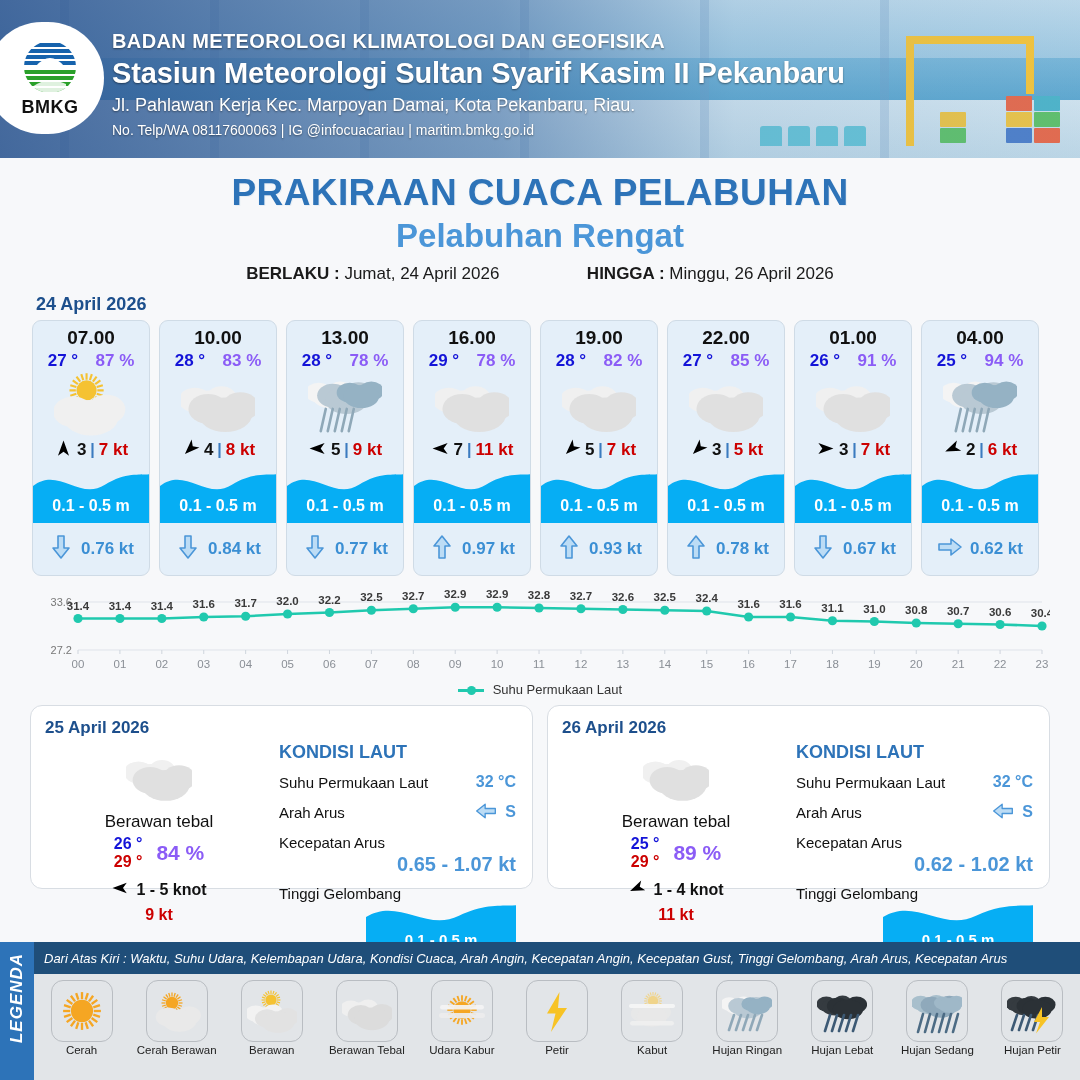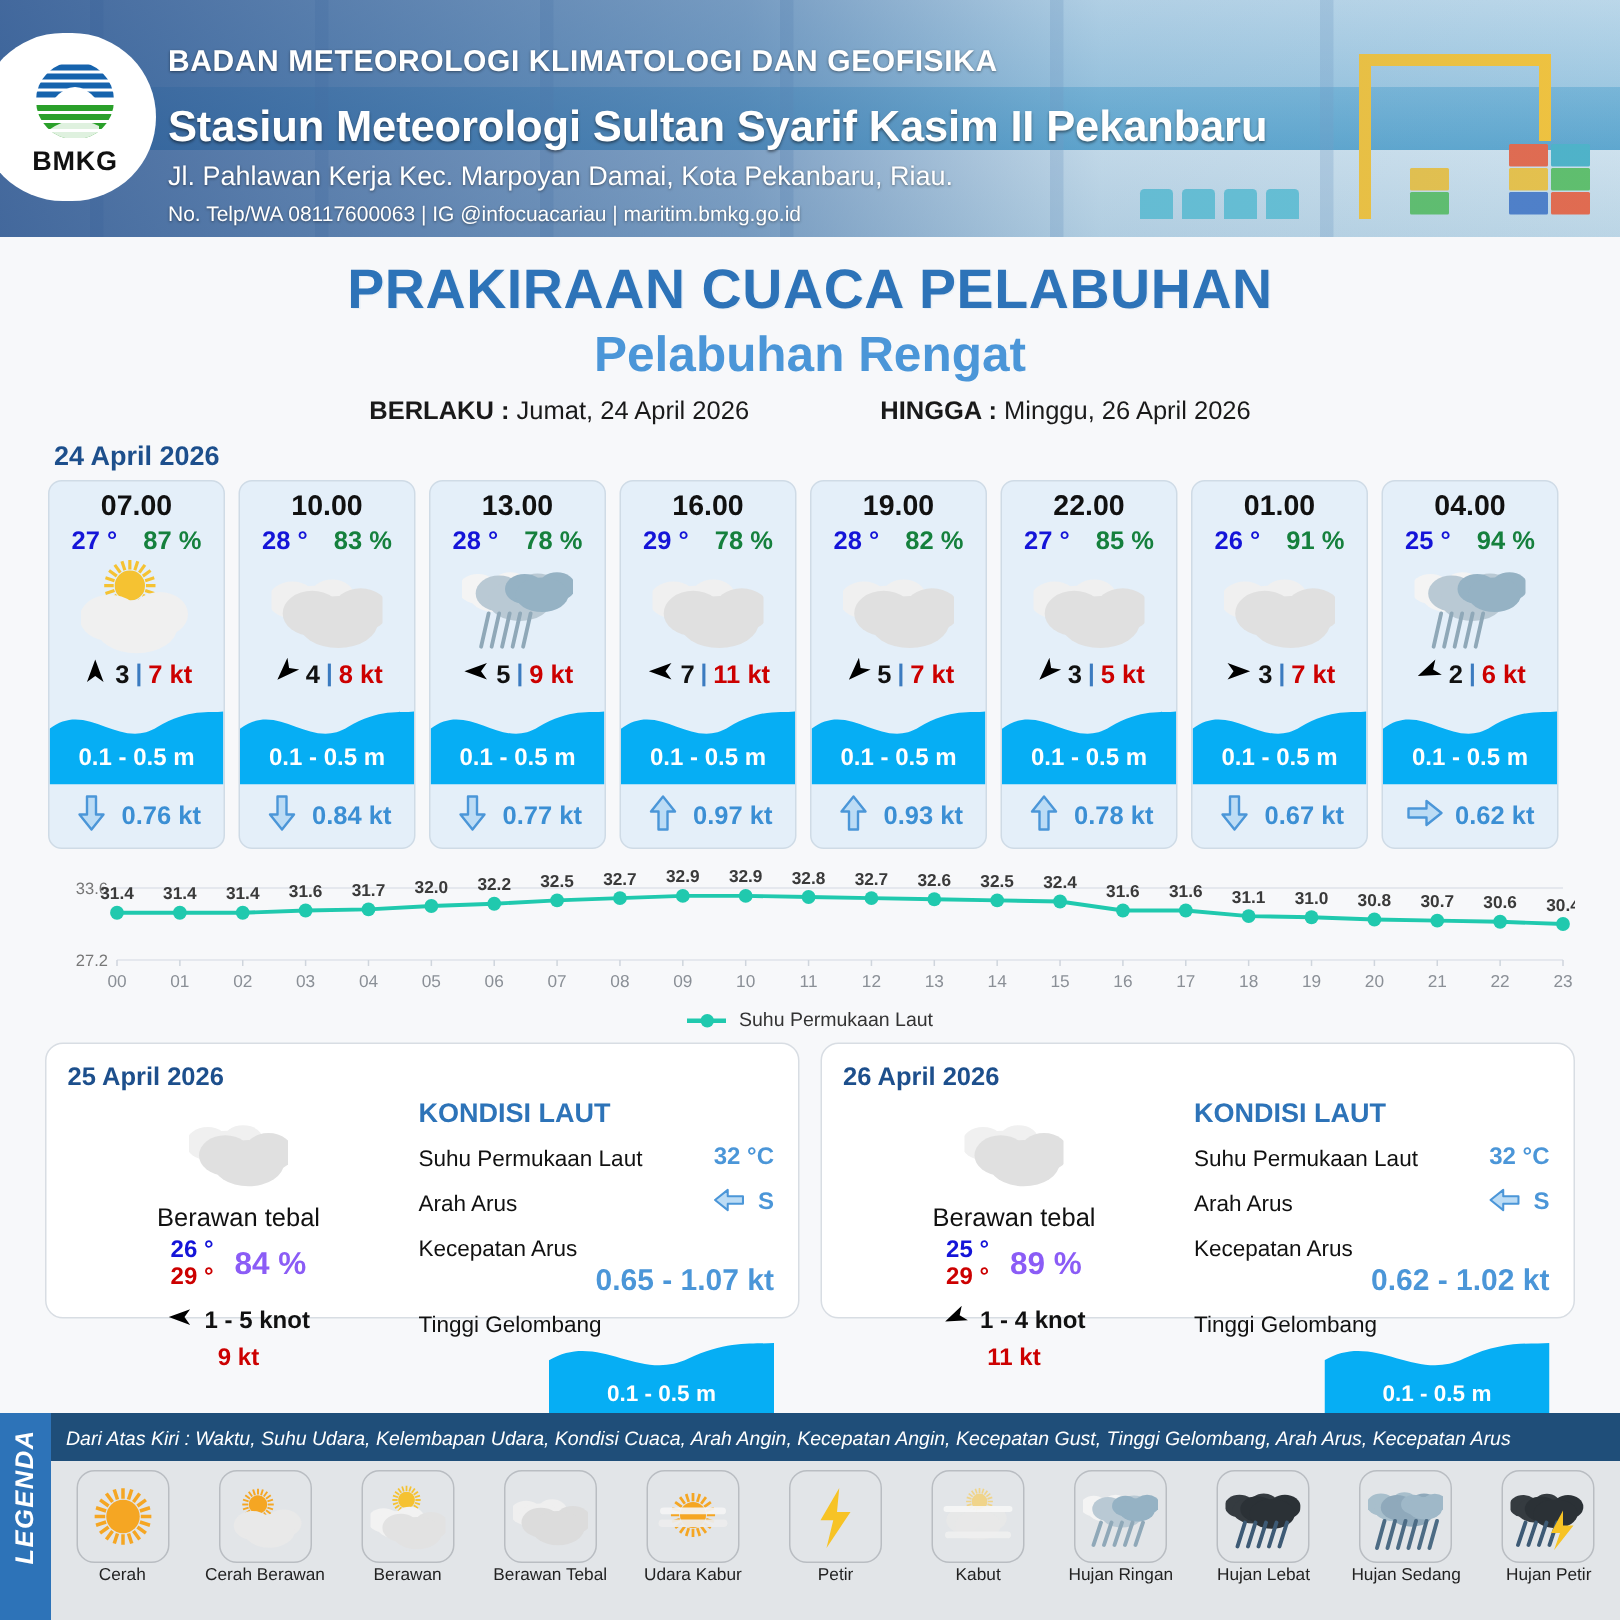--- a/index.html
+++ b/index.html
@@ -33,21 +33,21 @@
     position:absolute; left:-14px; top:22px; width:118px; height:112px;
     background:#fff; border-radius:60px; z-index:6;
     display:flex; flex-direction:column; align-items:center; justify-content:center;
   }
   .logo-mark { width:56px; height:56px; position:relative; margin-left:10px; }
   .logo-txt { font-size:18px; font-weight:bold; color:#111; letter-spacing:.5px; margin-left:10px; margin-top:2px; }
 
   .hdr-text { position:absolute; left:112px; top:30px; z-index:5; color:#fff;
     text-shadow:0 1px 2px rgba(0,0,0,.45); }
   .h-line1 { font-size:20px; font-weight:bold; letter-spacing:.4px; }
-  .h-line2 { font-size:29px; font-weight:bold; margin-top:16px; letter-spacing:-.1px; }
+  .h-line2 { font-size:29px; font-weight:bold; margin-top:4px; letter-spacing:-.1px; }
   .h-line3 { font-size:18px; margin-top:5px; }
   .h-line4 { font-size:14px; margin-top:6px; }
 
   
   .title-wrap { text-align:center; padding-top:14px; }
   .title1 { font-size:37px; font-weight:bold; color:#2d73b8; letter-spacing:.4px;
     text-shadow:1px 1px 0 #e8eef4; }
   .title2 { font-size:33px; font-weight:bold; color:#4b96d8; margin-top:3px; }
   .valid-row { margin-top:9px; font-size:17px; color:#1a1a1a; }
   .valid-row .lbl { font-weight:bold; }
@@ -55,31 +55,31 @@
 
   .daylabel { font-size:18px; font-weight:bold; color:#1d4f8c; margin:10px 0 5px 36px; }
 
   
   .cards { display:flex; gap:9px; padding:0 32px; }
   .card { width:118px; background:#e4eff9; border:1px solid #cfdbe6; border-radius:9px;
     overflow:hidden; position:relative; }
   .c-time { text-align:center; font-size:19px; font-weight:bold; color:#111; padding-top:6px; }
   .c-th { display:flex; justify-content:space-around; align-items:baseline; padding:2px 6px 0; }
   .c-temp { font-size:17px; font-weight:bold; color:#1414d8; }
-  .c-hum  { font-size:17px; font-weight:bold; color:#15803d;text-align:right; }
+  .c-hum  { font-size:17px; font-weight:bold; color:#8b5cf6;text-align:right; }
   .c-icon { height:64px; display:flex; align-items:center; justify-content:center; }
   .c-wind { display:flex; align-items:center; justify-content:center; gap:4px; height:30px; }
   .c-wdir { font-size:17px; font-weight:bold; color:#111; }
   .c-bar { color:#3b7bc0; font-weight:bold; font-size:16px; }
   .c-wspd { font-size:17px; font-weight:bold; color:#cc0000; }
   .c-wave { position:relative; height:58px; }
   .wave-svg { position:absolute; left:0; bottom:0; width:100%; height:58px; }
   .c-wavetxt { position:absolute; left:0; bottom:8px; width:100%; text-align:center;
     font-size:16px; font-weight:bold; color:#fff; }
-  .c-cur { display:flex; align-items:center; justify-content:center; gap:7px; height:42px;
+  .c-cur { display:flex; align-items:center; justify-content:center; gap:7px; height:52px;
     font-size:17px; font-weight:bold; color:#3b8fd4; }
 
   
   .chart-box { margin:12px 30px 0; height:92px; position:relative; }
   .chart-svg { display:block; }
   .chart-legend { text-align:center; font-size:13px; color:#333; margin-top:2px; }
   .chart-legend .swatch { display:inline-block; width:26px; height:3px; background:#20c9ae;
     vertical-align:middle; position:relative; margin-right:5px; }
   .chart-legend .swatch::after { content:""; position:absolute; left:9px; top:-3px;
     width:9px; height:9px; border-radius:50%; background:#20c9ae; }

